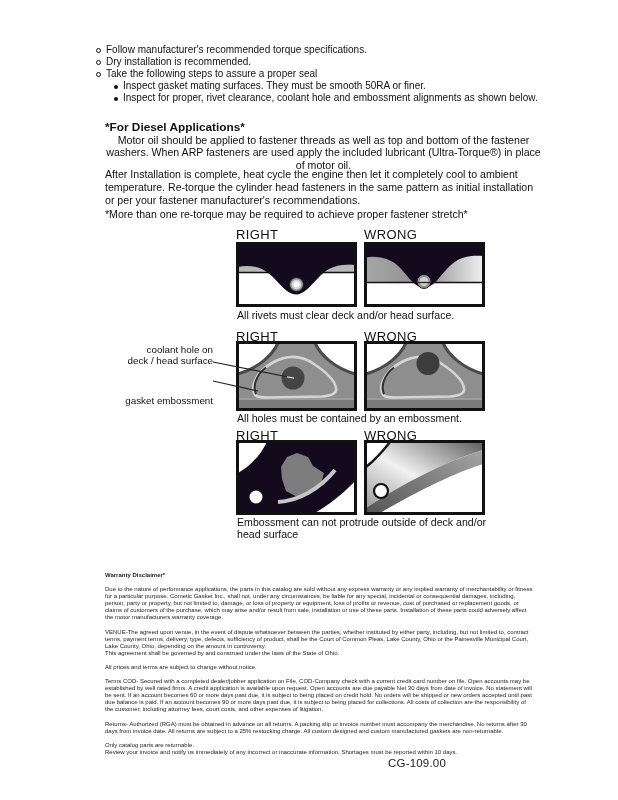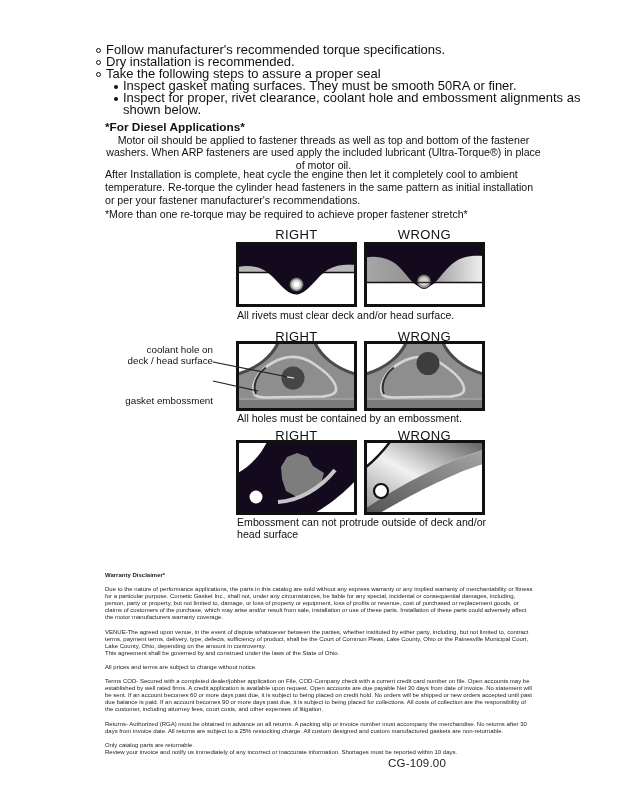--- a/index.html
+++ b/index.html
@@ -4,32 +4,32 @@
 <style>
   html,body { margin:0; padding:0; background:#ffffff; }
   .page {
     position:relative; width:618px; height:800px; background:#ffffff;
     font-family:"Liberation Sans", sans-serif; color:#111; overflow:hidden;
   }
   .title {
     position:absolute; left:105px; top:21px; font-size:13.5px; font-weight:bold;
     border-bottom:2px solid #111; padding-bottom:1px; letter-spacing:0.1px;
   }
-  .bullets { position:absolute; left:96px; top:44px; font-size:13px; line-height:12.1px; }
+  .bullets { position:absolute; left:96px; top:44px; font-size:10px; line-height:12.1px; }
   .b-row { display:flex; align-items:flex-start; }
   .marker { flex:0 0 auto; margin-top:4px; margin-right:5px; }
   .ring { width:3px; height:3px; border:1px solid #111; border-radius:50%; }
   .dot  { width:4px; height:4px; background:#111; border-radius:50%; margin-top:4.5px; }
   .sub { margin-left:18px; }
   .diesel-h { position:absolute; left:105px; top:120px; font-size:11.8px; font-weight:bold; }
   .para { position:absolute; left:105px; width:437px; font-size:10.6px; line-height:12.8px; }
   .p1 { top:133.5px;text-align:center; }
   .p2 { top:168px; }
   .note { top:208px; }
-  .dg-t { position:absolute; width:121px; text-align:center; font-size:13px; letter-spacing:0.4px; color:#111; }
+  .dg-t { position:absolute; width:121px; font-size:13px; letter-spacing:0.4px; color:#111; }
   .panel { position:absolute; display:block; }
   .caption { position:absolute; left:237px; font-size:10.6px; line-height:11.8px; }
   .lbl { position:absolute; left:96px; width:117px; text-align:right; font-size:9.8px; line-height:11px; }
   .lbl span { display:block; }
   .leads { position:absolute; left:205px; top:340px; z-index:5; }
   .legal { position:absolute; left:105px; top:572px; width:430px; font-size:6px; line-height:7.1px; color:#1c1c1c; }
   .legal p { margin:0 0 7px 0; }
   .legal p.tight { margin:0; }
   .legal .lh { font-weight:bold; }
   .footer { position:absolute; left:388px; top:757px; font-size:11.5px; color:#222; letter-spacing:0.2px; }

